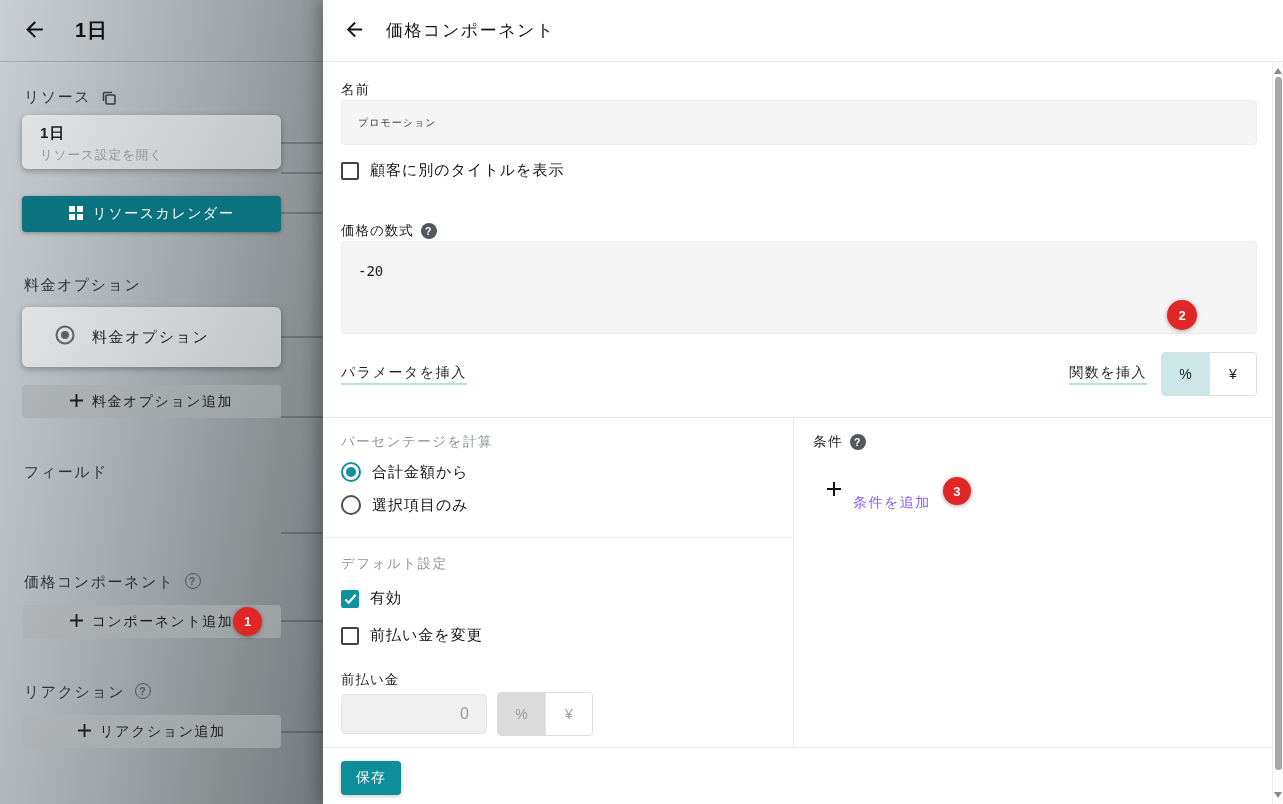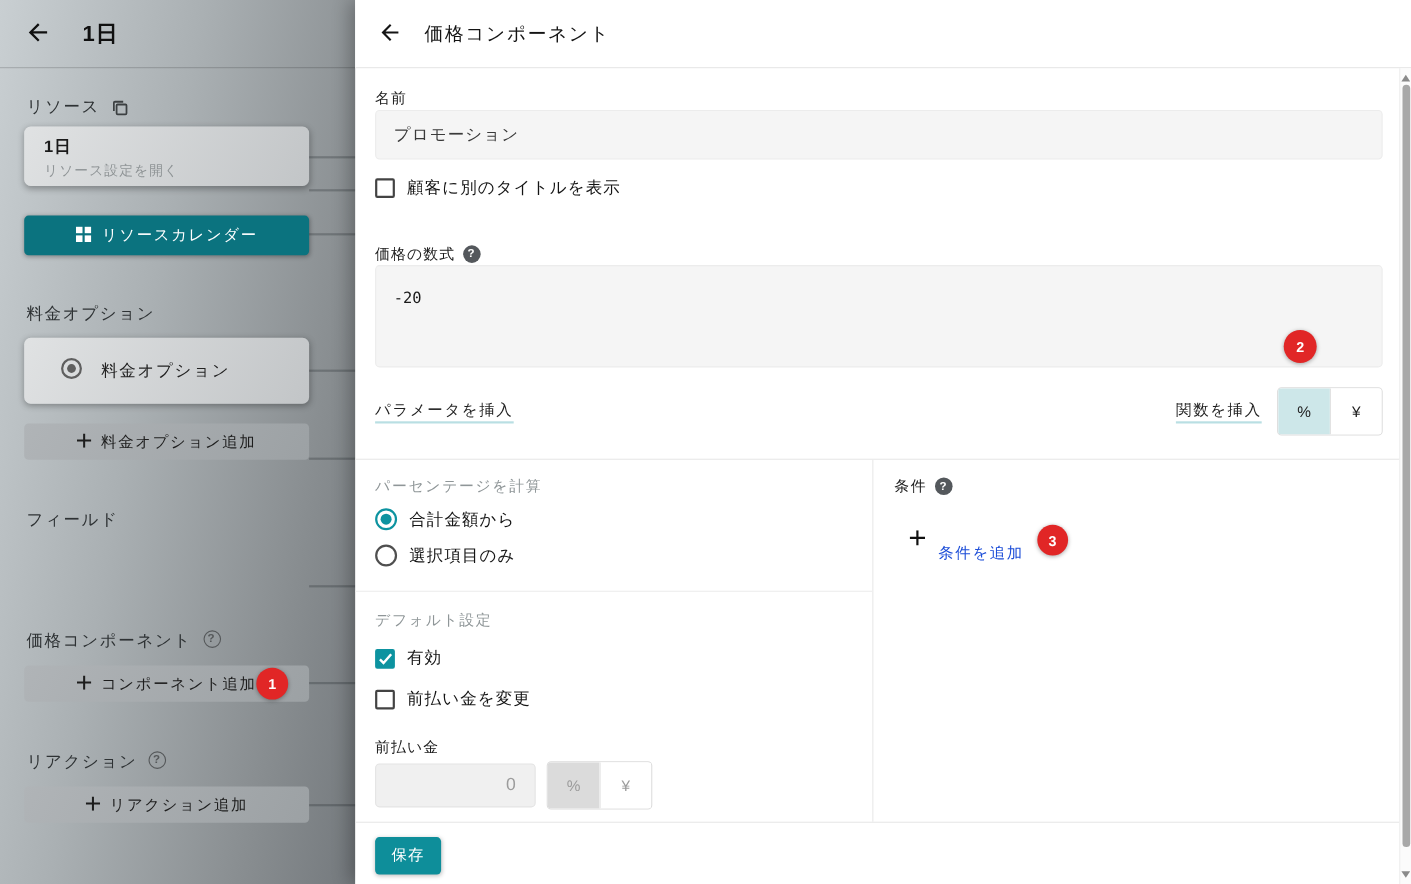--- a/index.html
+++ b/index.html
@@ -45,21 +45,21 @@
 
   
   .drawer { position:absolute; left:323px; top:0; width:960px; height:804px; background:#fff;
     box-shadow:-5px 0 16px rgba(0,0,0,0.28); }
   .drawer-header { position:absolute; left:0; top:0; width:960px; height:62px; background:#fff;
     border-bottom:1px solid #e7e7e7; display:flex; align-items:center; padding-left:20px; gap:20px; z-index:3; }
   .drawer-title { font-size:17px; font-weight:500; color:#141414; letter-spacing:1.5px; }
 
   .field-label { font-size:13.5px; font-weight:500; color:#1b1b1b; letter-spacing:1px; }
   .gray-label { font-size:13.5px; color:#8f9698; letter-spacing:1.5px; }
-  .text-input { background:#f5f5f5; border:1px solid #ececec; border-radius:4px; font-size:15px; color:#3a3a3a;
+  .text-input { background:#f5f5f5; border:1px solid #ececec; border-radius:4px; font-size:10px; color:#3a3a3a;
     padding:0 16px; letter-spacing:1px; font-family:inherit; }
   .formula-area { background:#f5f5f5; border:1px solid #ececec; border-radius:4px;
     font-family:"DejaVu Sans Mono","Liberation Mono",monospace; font-size:14px; color:#1a1a1a;
     padding:20px 16px; resize:none; line-height:1.3; }
 
   .check-row, .radio-row { display:flex; align-items:center; gap:11px; cursor:pointer; }
   .check-label, .radio-label { font-size:15px; font-weight:500; color:#141414; letter-spacing:1px; }
   .checkbox { width:18px; height:18px; border:2px solid #434343; border-radius:2px; background:#fff;
     display:flex; align-items:center; justify-content:center; flex:0 0 auto; }
   .checkbox.checked { background:#0d93a0; border-color:#0d93a0; }
@@ -75,21 +75,21 @@
     font-size:14px; color:#222; background:#fff; cursor:pointer; }
   .toggle-seg + .toggle-seg { border-left:1px solid #e2e2e2; }
   .toggle-seg.sel { background:#cde7e9; }
   .toggle-group.disabled .toggle-seg { color:#9c9c9c; }
   .toggle-group.disabled .toggle-seg.sel { background:#dbdbdb; }
 
   .divider-h { background:#e8e8e8; height:1px; }
   .divider-v { background:#e8e8e8; width:1px; }
 
   .add-row { display:flex; align-items:center; gap:12px; cursor:pointer; }
-  .add-row-label { font-size:14px; font-weight:500; color:#1d4ed8; letter-spacing:1.5px;margin-top:24px; }
+  .add-row-label { font-size:14px; font-weight:500; color:#8b5cf6; letter-spacing:1.5px;margin-top:24px; }
 
   .save-btn { background:#0e8e9a; color:#fff; border:none; border-radius:4px; font-size:14px; font-weight:500;
     letter-spacing:1px; cursor:pointer; box-shadow:0 1px 4px rgba(0,0,0,0.25); font-family:inherit; }
 
   
   .scrollbar { position:absolute; left:949px; top:62px; width:11px; height:742px; background:#fbfbfb;
     border-left:1px solid #eee; z-index:4; }
   .sb-thumb { position:absolute; left:2px; top:15px; width:7px; height:693px; background:#a8a8a8; border-radius:4px; cursor:pointer; }
   .sb-arrow { position:absolute; left:1px; width:0; height:0; border-left:4.5px solid transparent; border-right:4.5px solid transparent; cursor:pointer; }
   .sb-up { top:6px; border-bottom:6px solid #8a8a8a; }

